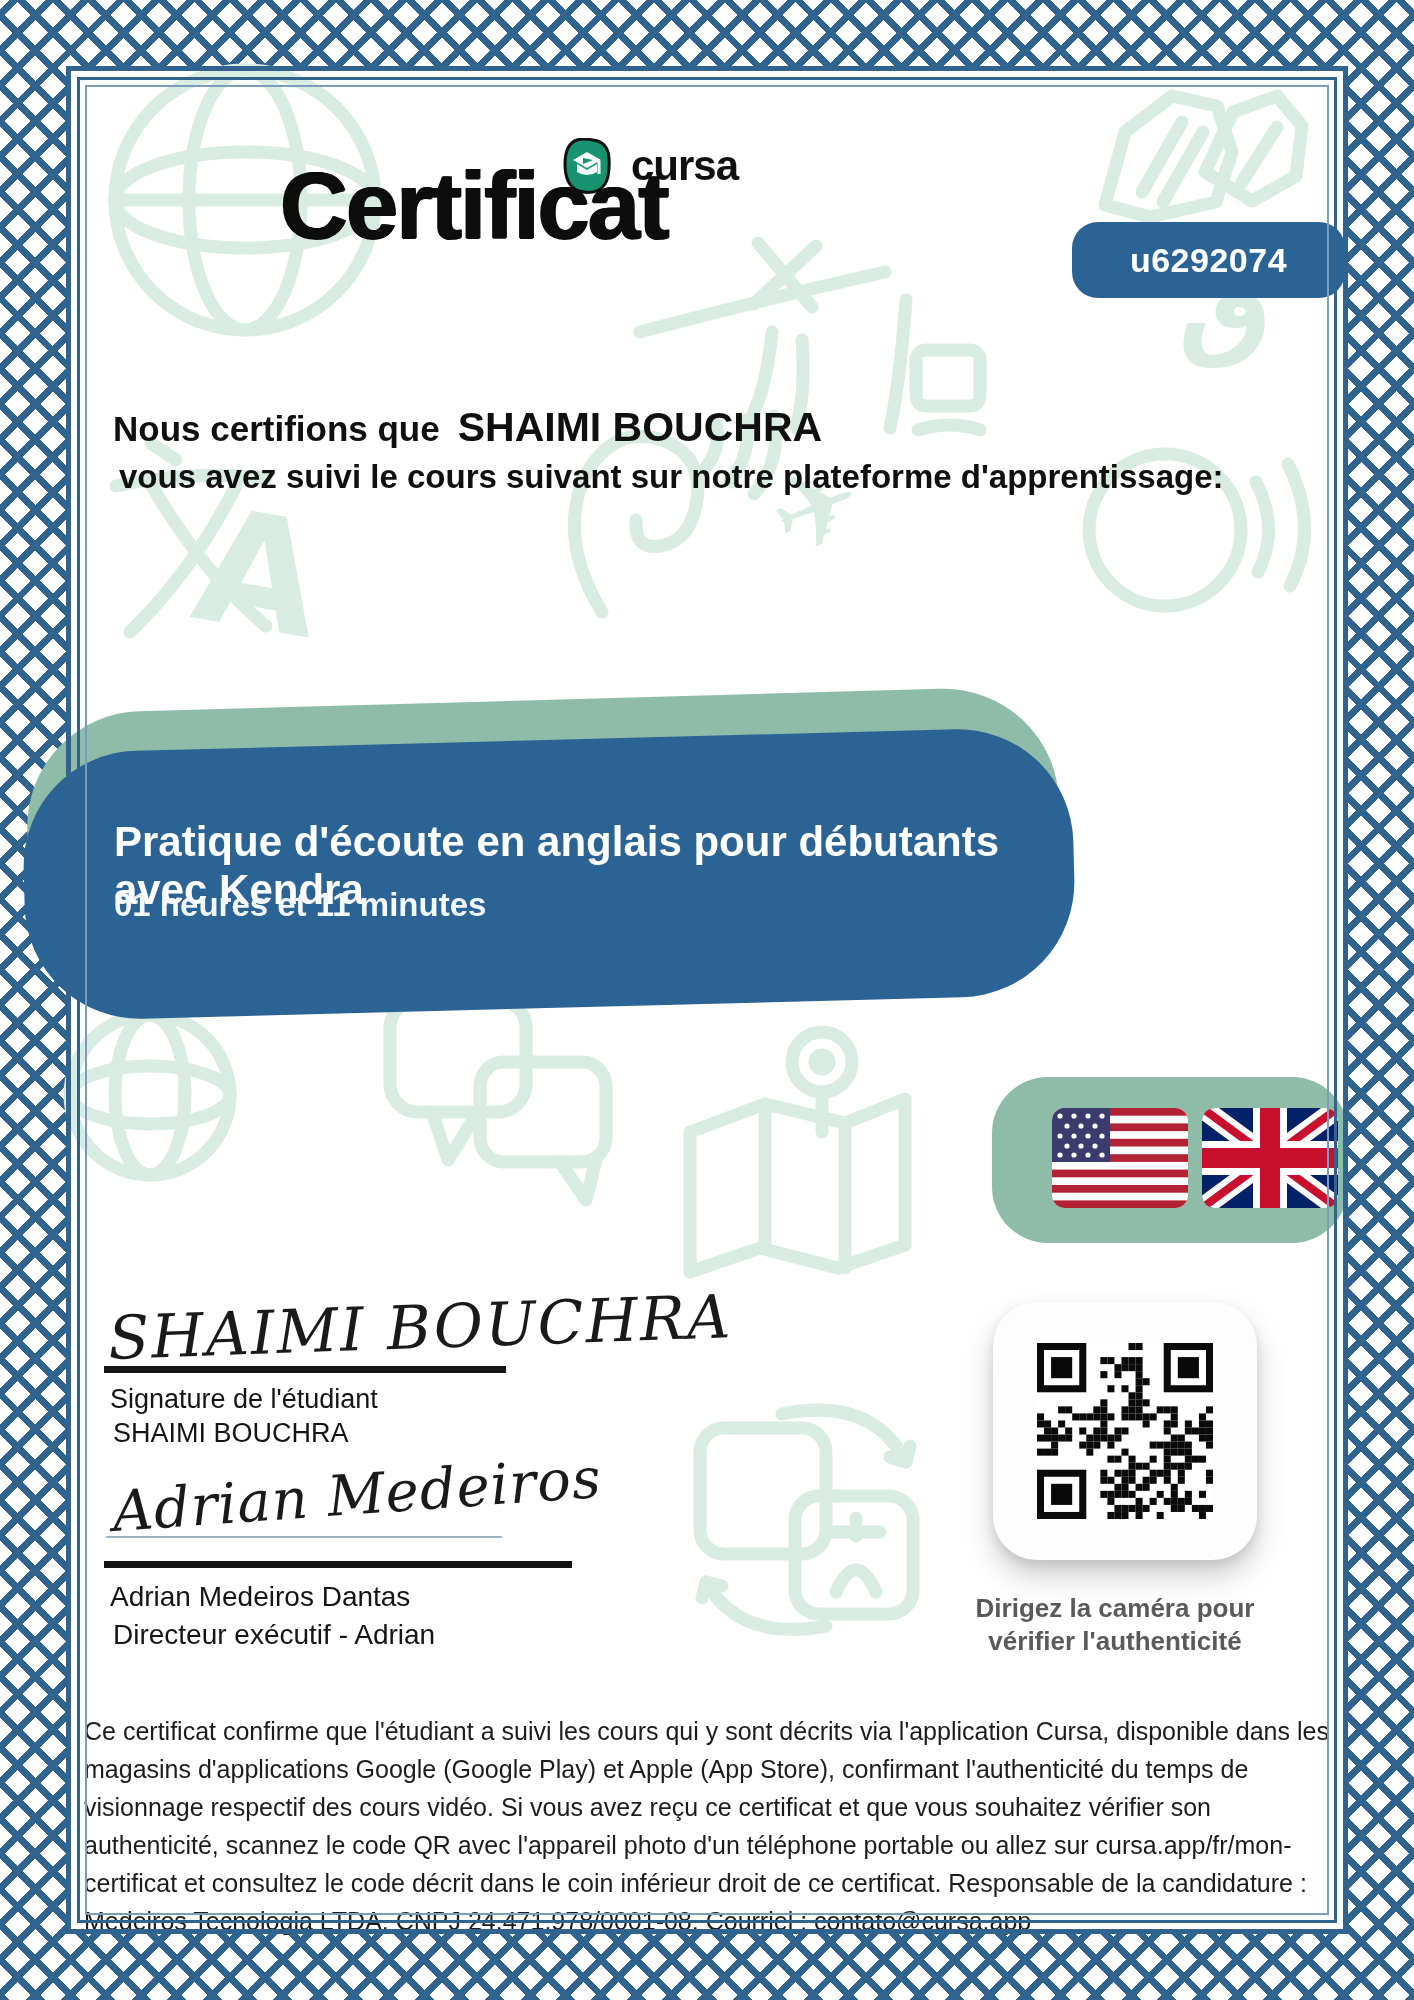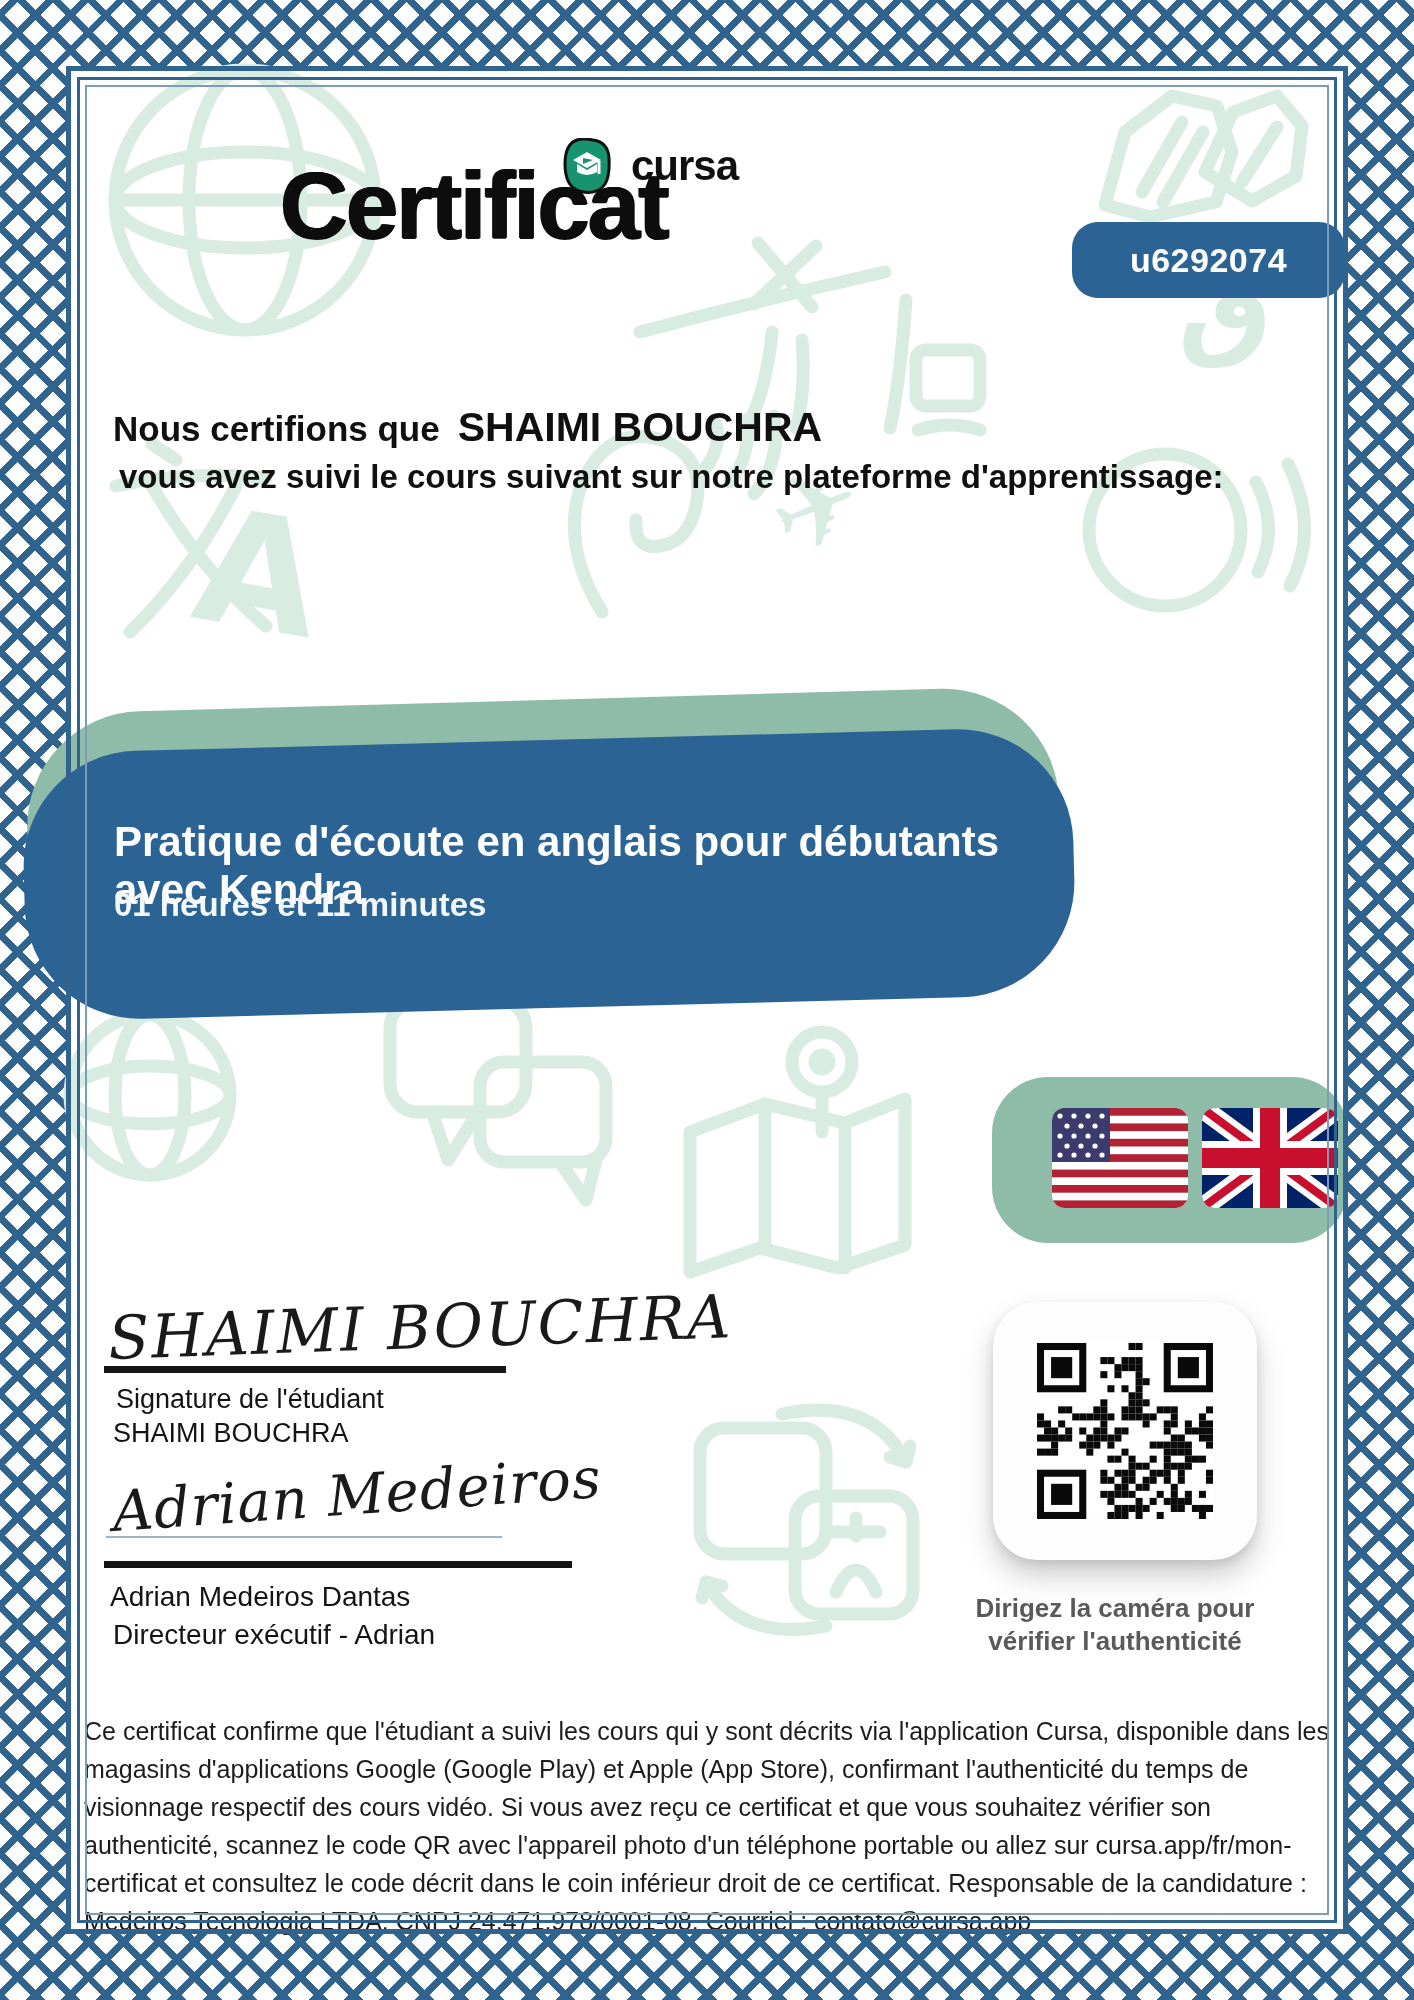--- a/index.html
+++ b/index.html
@@ -40,21 +40,21 @@
   
   .flags-box{position:absolute;left:992px;top:1077px;width:356px;height:166px;background:#8fbca9;
       border-radius:56px;}
   .flag{position:absolute;top:31px;width:136px;height:100px;border-radius:13px;overflow:hidden;}
   .flag-us{left:60px;}
   .flag-uk{left:210px;}
   
   .script{font-family:"DejaVu Serif",serif;font-style:italic;color:#1a1a1a;}
   .sig1-script{position:absolute;left:108px;top:1292px;font-size:60px;transform:rotate(-2deg);letter-spacing:2px;white-space:nowrap;}
   .sig1-line{position:absolute;left:104px;top:1366px;width:402px;height:7px;background:#141414;}
-  .sig1-label{position:absolute;left:110px;top:1384px;font-size:27px;color:#141414;margin-left:6px;}
+  .sig1-label{position:absolute;left:110px;top:1384px;font-size:27px;color:#141414;}
   .sig1-name{position:absolute;left:113px;top:1418px;font-size:27px;color:#141414;}
   .sig2-script{position:absolute;left:112px;top:1462px;font-size:56px;transform:rotate(-4deg);letter-spacing:1px;white-space:nowrap;}
   .sig2-thin{position:absolute;left:106px;top:1536px;width:396px;height:2px;background:#9db3c6;}
   .sig2-line{position:absolute;left:104px;top:1561px;width:468px;height:7px;background:#141414;}
   .sig2-name{position:absolute;left:110px;top:1581px;font-size:28px;color:#141414;text-align:right;}
   .sig2-role{position:absolute;left:113px;top:1619px;font-size:28px;color:#141414;}
   
   .qr-card{position:absolute;left:993px;top:1302px;width:264px;height:258px;background:#fdfdfd;
       border-radius:44px;box-shadow:0 16px 28px rgba(60,60,60,0.25),0 4px 10px rgba(60,60,60,0.12);
       display:flex;align-items:center;justify-content:center;}

